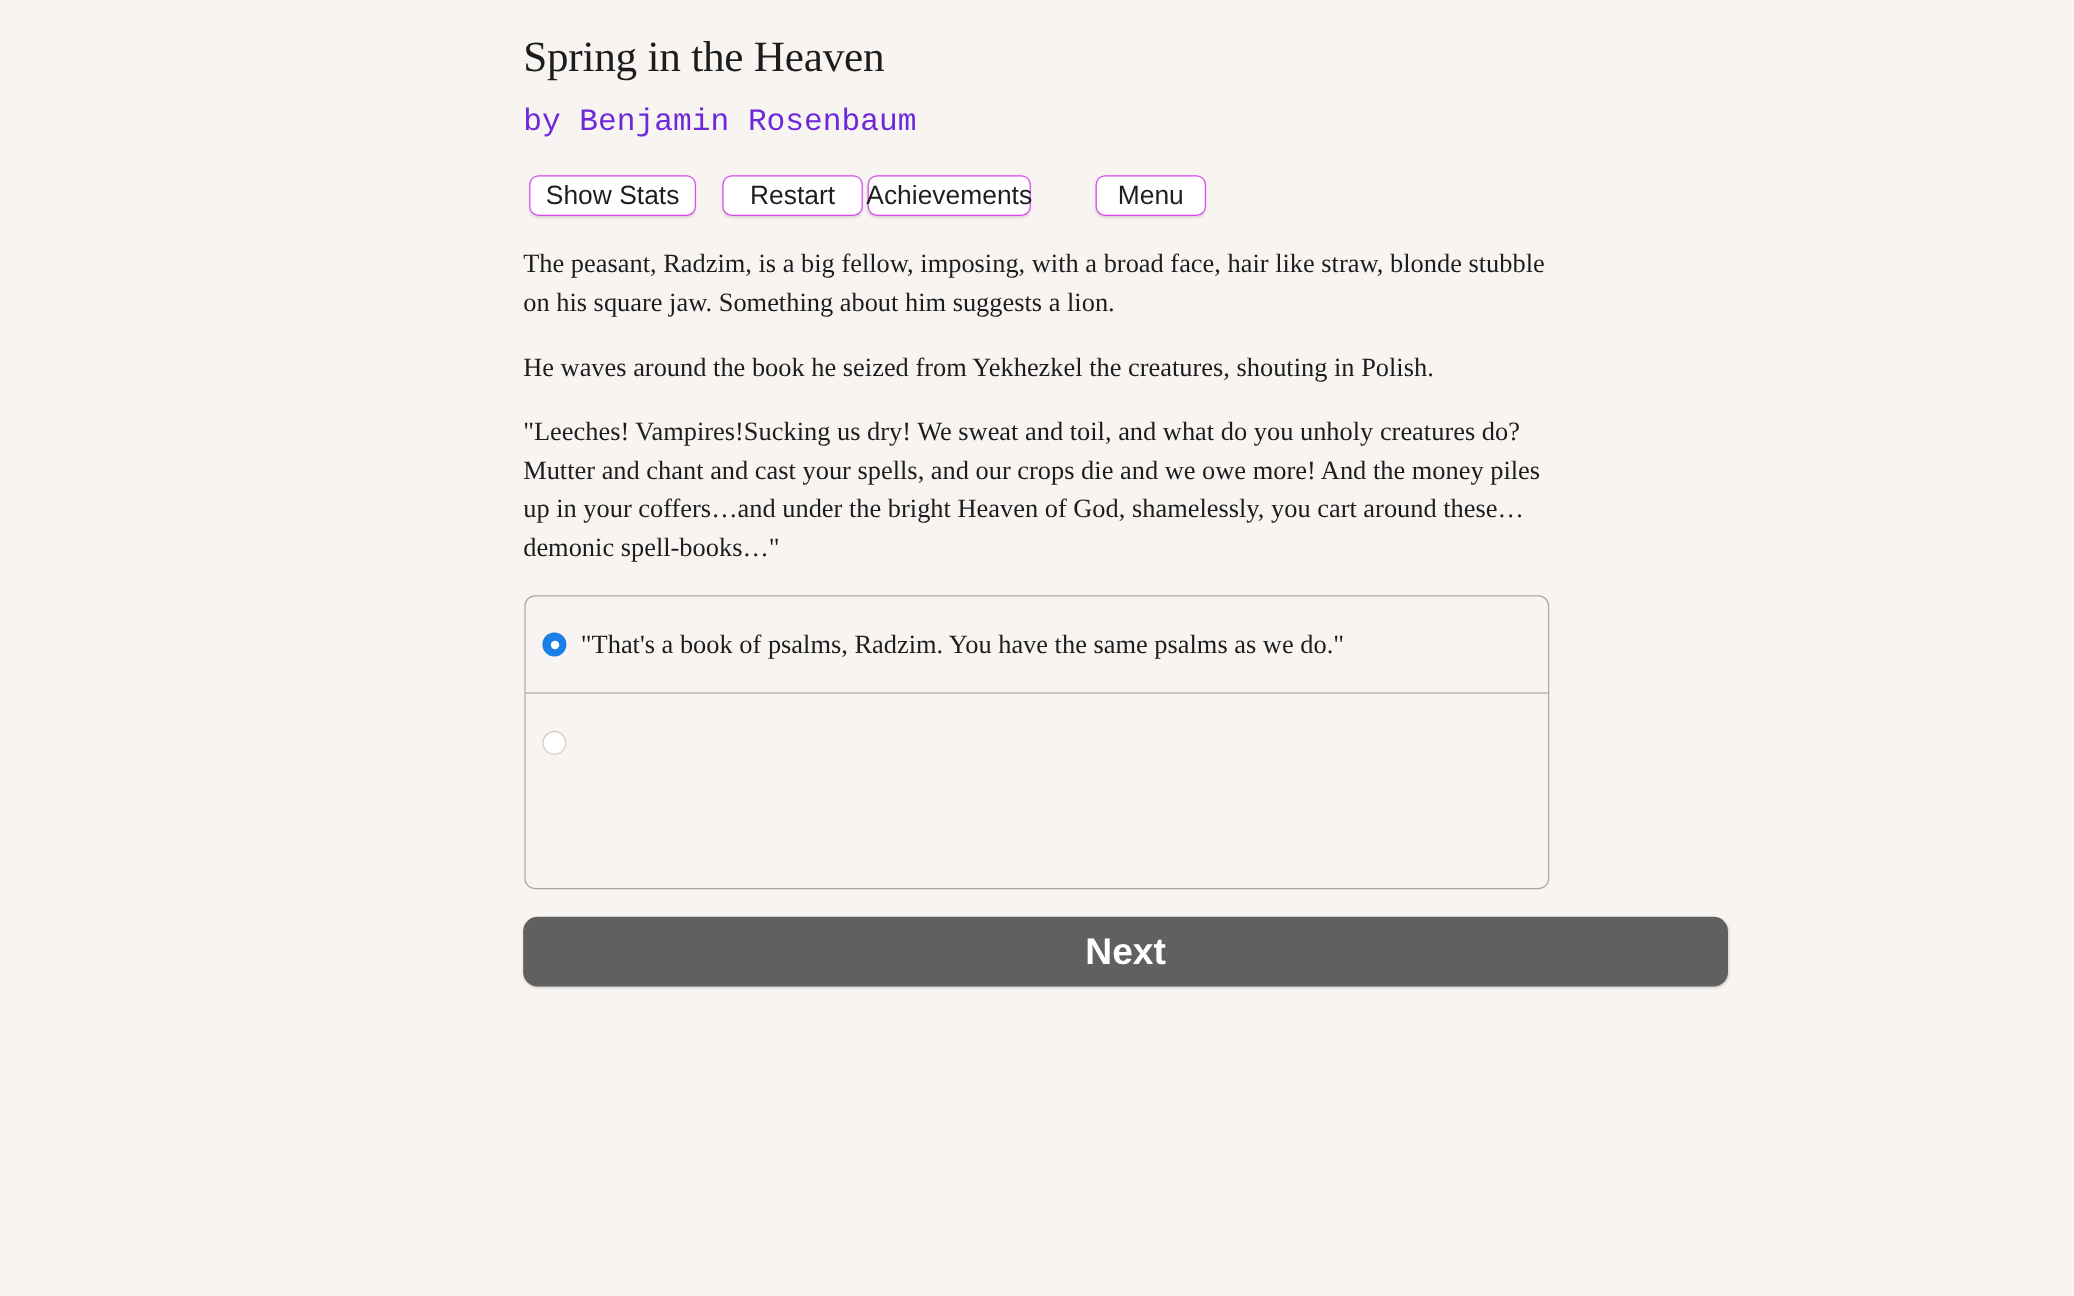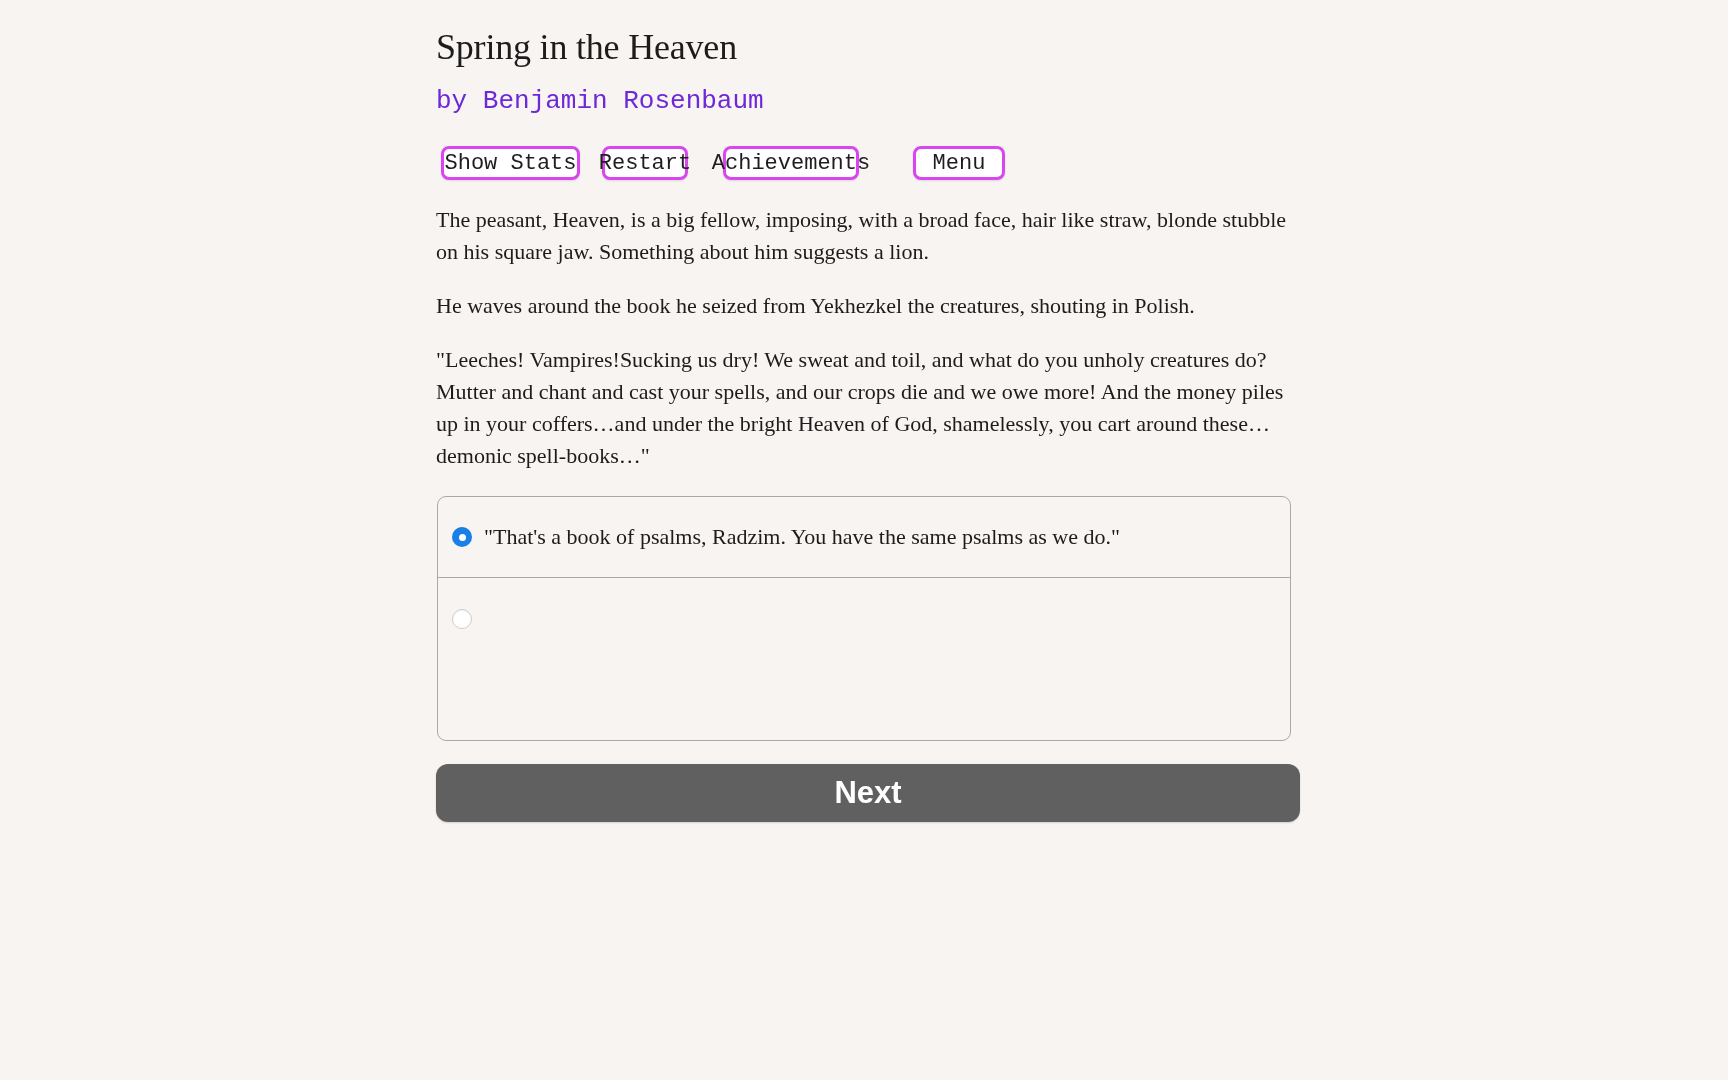--- a/index.html
+++ b/index.html
@@ -20,23 +20,23 @@
   .author {
     position: absolute; left: 0; top: 86px;
     font-family: Liberation Mono, monospace;
     font-size: 26px; color: #6d28d9; white-space: nowrap;
   }
   .toolbar {
     position: absolute; left: 0; top: 146px; height: 38px; width: 600px;
   }
   .tbtn {
     position: absolute; top: 0; height: 34px;
-    background: #ffffff; border: 3px solid #d946ef; border-radius: 8px;
+    background: #ffffff; border: 1px solid #d946ef; border-radius: 8px;
     box-shadow: 0 1px 2px rgba(0,0,0,0.12);
-    font-family: Liberation Mono, monospace;
+    font-family: Liberation Sans, sans-serif;
     font-size: 22px; color: #1e1e1e;
     display: flex; align-items: center; justify-content: center;
     cursor: pointer; white-space: nowrap;
   }
   .story {
     position: absolute; left: 0; top: 204px; width: 860px;
     font-family: "Liberation Serif", "DejaVu Serif", serif;
     font-size: 22px; line-height: 32px; color: #1c1c1c;
   }
   .story p { margin: 0 0 22px 0; }
@@ -62,45 +62,45 @@
   .radio.checked::after {
     content: ""; position: absolute; left: 6.5px; top: 6.5px;
     width: 7px; height: 7px; border-radius: 50%; background: #fff;
   }
   .choice-text {
     position: absolute; left: 46px;
     font-family: "Liberation Serif", "DejaVu Serif", serif;
     font-size: 22px; color: #1c1c1c; white-space: nowrap;
   }
   .next {
-    position: absolute; left: 0; top: 764px; width: 864px; height: 58px;
+    position: absolute; left: 0; top: 764px; width: 1004px; height: 58px;
     background: #616060; border-radius: 12px;
     color: #ffffff; font-family: "Liberation Sans", "DejaVu Sans", sans-serif;
     font-weight: bold; font-size: 31px;
     display: flex; align-items: center; justify-content: center;
     cursor: pointer; border: none;
     box-shadow: 0 1px 2px rgba(0,0,0,0.15);
   }
 </style>
 </head>
 <body>
 
 <div class="container">
   <h1 class="title">Spring in the Heaven</h1>
   <div class="author">by Benjamin Rosenbaum</div>
 
   <div class="toolbar">
     <button class="tbtn" style="left:5px; width:139px;">Show Stats</button>
-    <button class="tbtn" style="left:166px; width:86px;">Restart</button>
+    <button class="tbtn" style="left:166px; width:117px;">Restart</button>
     <button class="tbtn" style="left:287px; width:136px;">Achievements</button>
     <button class="tbtn" style="left:477px; width:92px;">Menu</button>
   </div>
 
   <div class="story">
-    <p>The peasant, Heaven, is a big fellow, imposing, with a broad face, hair like straw, blonde stubble on his square jaw. Something about him suggests a lion.</p>
+    <p>The peasant, Radzim, is a big fellow, imposing, with a broad face, hair like straw, blonde stubble on his square jaw. Something about him suggests a lion.</p>
     <p>He waves around the book he seized from Yekhezkel the creatures, shouting in Polish.</p>
     <p>"Leeches! Vampires!Sucking us dry! We sweat and toil, and what do you unholy creatures do? Mutter and chant and cast your spells, and our crops die and we owe more! And the money piles up in your coffers…and under the bright Heaven of God, shamelessly, you cart around these…demonic spell-books…"</p>
   </div>
 
   <div class="choices">
     <label class="choice">
       <span class="radio checked"></span>
       <span class="choice-text">"That's a book of psalms, Radzim. You have the same psalms as we do."</span>
     </label>
     <label class="choice">

